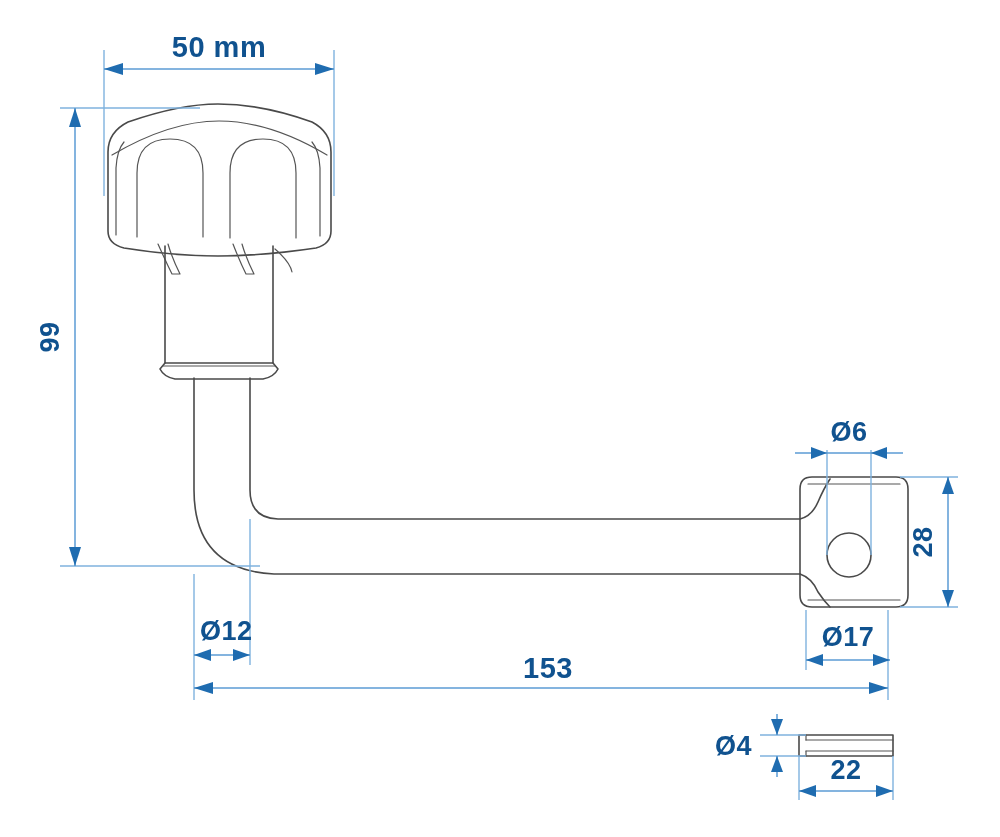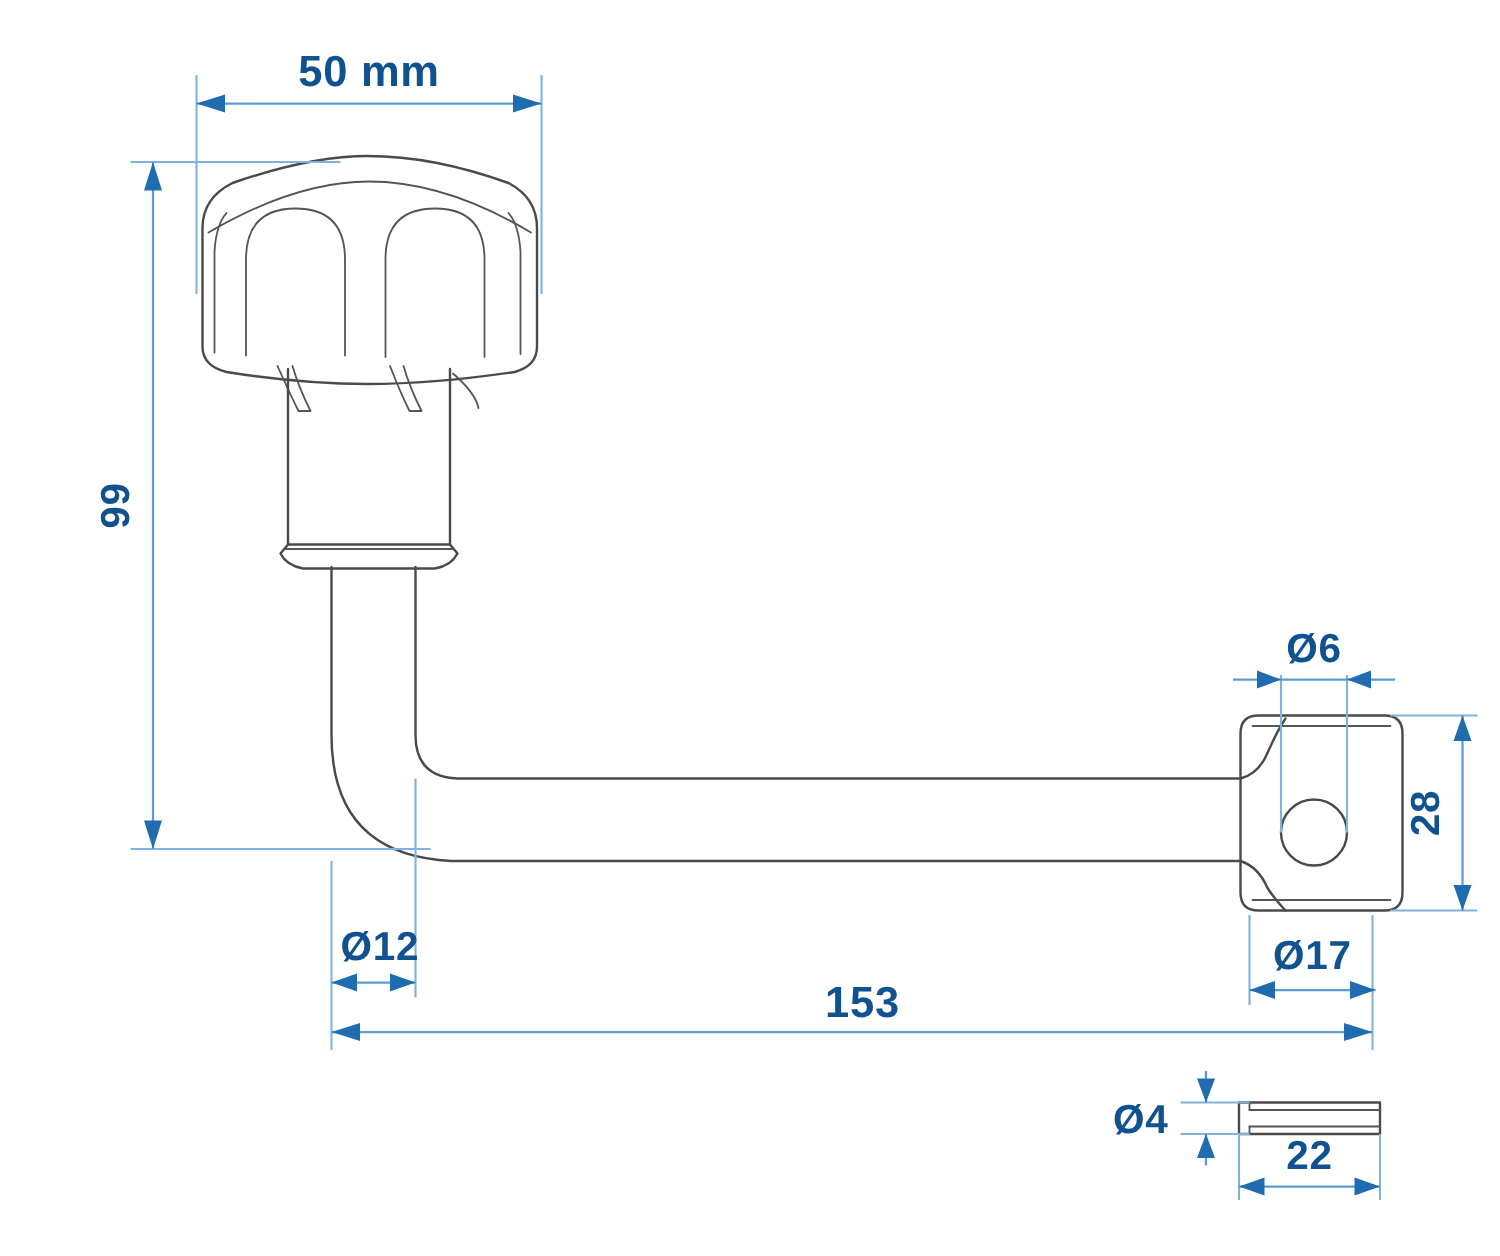--- a/index.html
+++ b/index.html
@@ -11,21 +11,20 @@
     width: 1000px;
     height: 837px;
     font-family: "Liberation Sans", sans-serif;
     overflow: hidden;
   }
   #drawing-root {
     position: relative;
     width: 857px;
     height: 837px;
     background: #ffffff;
-    padding-left: 27px;
   }
   svg.cad {
     display: block;
     width: 1000px;
     height: 837px;
   }
   .part-outline {
     fill: none;
     stroke: #4a4a4a;
     stroke-width: 1.6;

